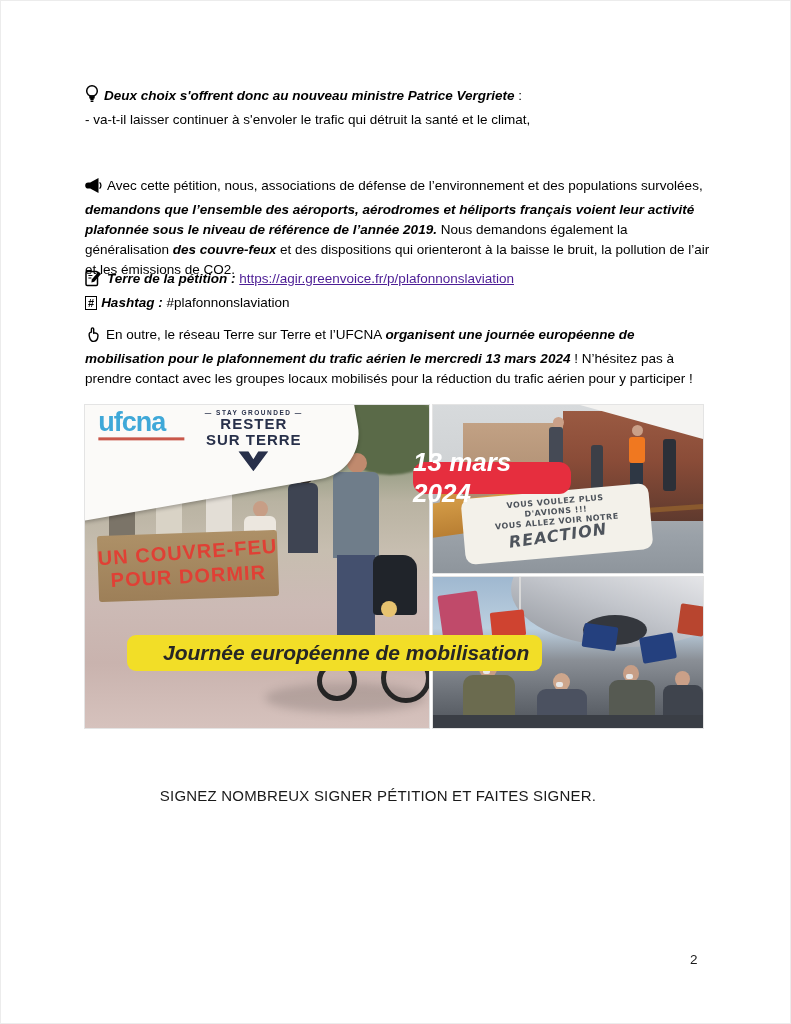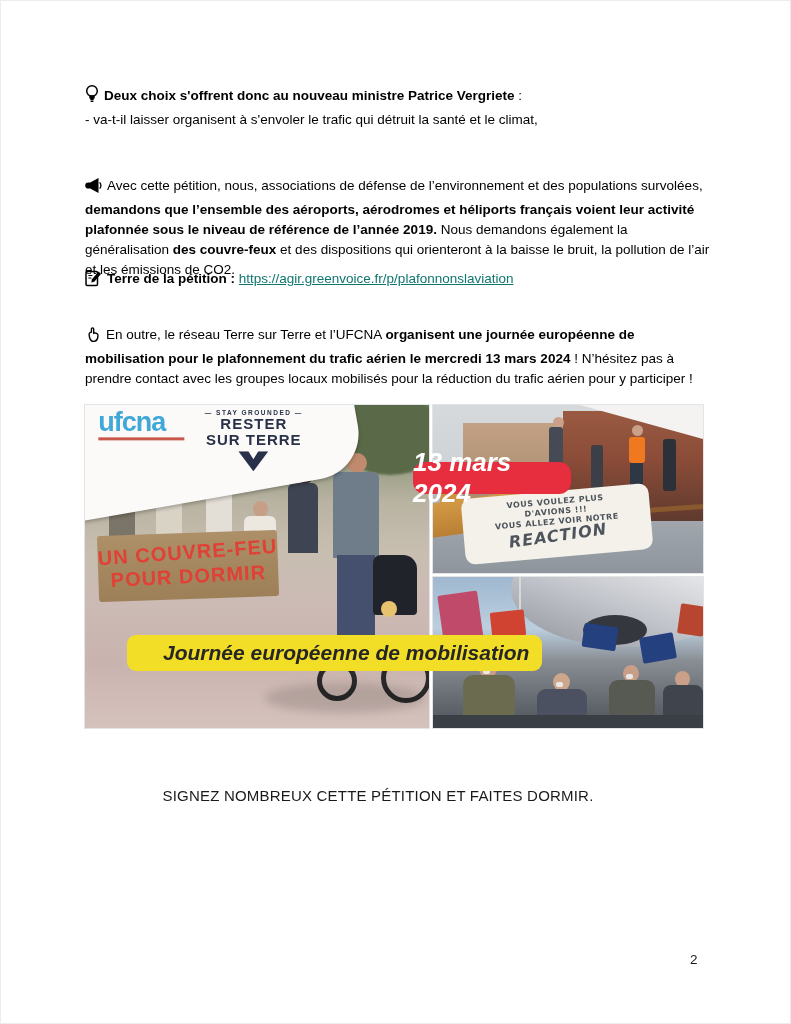--- a/index.html
+++ b/index.html
@@ -1,21 +1,21 @@
 <!DOCTYPE html>
 <html><head>
 <meta charset="utf-8">
 <style>
   html,body{margin:0;padding:0;background:#ffffff;}
   body{width:791px;height:1024px;position:relative;font-family:"Liberation Sans",sans-serif;color:#000;
        box-shadow:inset 0 0 0 1px #ececec;overflow:hidden;}
   .para{position:absolute;left:85px;width:630px;font-size:13.5px;line-height:20px;}
-  .b{font-weight:bold;}
+  .b{font-weight:bold;font-style:italic;}
   .icon{display:inline-block;vertical-align:-4px;margin-right:5px;}
-  a.link{color:#0f766e;}
+  a.link{color:#4c1d95;}
   .keycap{display:inline-block;border:1.5px solid #000;font-weight:bold;font-size:11px;line-height:12px;
           padding:0 2px;vertical-align:0px;margin-right:4px;}
 
   
   .collage{position:absolute;left:85px;top:405px;width:618px;height:323px;}
   .photo{position:absolute;overflow:hidden;box-shadow:0 0 0 1px #e4e4e4;}
   .photo-left{left:0;top:0;width:344px;height:323px;
     background:linear-gradient(180deg,#75855f 0%,#8a9579 14%,#b9b3a2 30%,#c7beb0 45%,#ccbab5 62%,#c9b3ae 80%,#d6c2bd 100%);}
   .photo-tr{left:348px;top:0;width:270px;height:168px;
     background:linear-gradient(180deg,#d7dadc 0%,#cfd2d4 38%,#a8abb0 62%,#9aa1a8 78%,#8e959c 100%);}
@@ -98,40 +98,43 @@
 
   <div class="para" style="top:84px;">
     <div>
       <span class="icon">
         <svg width="14" height="20" viewBox="0 0 14 20">
             <circle cx="7" cy="7" r="5.3" fill="none" stroke="#000" stroke-width="1.5"></circle>
             <path d="M5 12 h4 v1.8 h-4 z M5.3 15.3 h3.4 M5.6 17.3 h2.8" fill="none" stroke="#000" stroke-width="1.4"></path>
           </svg>
       </span><span class="b">Deux choix s'offrent donc au nouveau ministre Patrice Vergriete</span><span> :</span>
     </div>
-    <div>- va-t-il laisser organisent à s'envoler le trafic qui détruit la santé et le climat,</div>
+    <div>- va-t-il laisser continuer à s'envoler le trafic qui détruit la santé et le climat,</div>
   </div>
 
   <div class="para" style="top:176px;">
     <span class="icon">
       <svg width="17" height="17" viewBox="0 0 17 17">
           <path d="M13.5 1 L5.2 5.4 H3.3 A3.1 3.1 0 0 0 3.3 11.6 H5.2 L13.5 16 Z" fill="#000"></path>
           <path d="M14.6 5.4 a4.3 4.3 0 0 1 0 6.2" fill="none" stroke="#000" stroke-width="1.3"></path>
         </svg>
     </span><span>Avec cette pétition, nous, associations de défense de l’environnement et des populations survolées, </span><span class="b">demandons que l’ensemble des aéroports, aérodromes et héliports français voient leur activité plafonnée sous le niveau de référence de l’année 2019.</span><span>  Nous demandons également la généralisation </span><span class="b">des couvre-feux</span><span> et des dispositions qui orienteront à la baisse le bruit, la pollution de l’air et les émissions de CO2.</span>
   </div>
 
   <div class="para" style="top:269px;">
     <span class="icon">
       <svg width="17" height="18" viewBox="0 0 17 18">
           <rect x="1" y="2.5" width="11.5" height="14" rx="1.2" fill="none" stroke="#000" stroke-width="1.5"></rect>
           <path d="M3.4 6.5 h4 M3.4 9 h3" stroke="#000" stroke-width="1.1"></path>
           <path d="M6.8 10.5 L13.6 2.6 L16 5 L9.2 12.8 L6.4 13.4 Z" fill="#000"></path>
         </svg>
     </span><span class="b">Terre de la pétition : </span><a class="link" href="#">https://agir.greenvoice.fr/p/plafonnonslaviation</a>
+    <div>
+      <span class="keycap">#</span><span class="b">Hashtag :</span><span> #plafonnonslaviation</span>
+    </div>
   </div>
 
   <div class="para" style="top:325px;">
     <span class="icon">
       <svg width="16" height="17" viewBox="0 0 16 17">
           <path d="M4.6 11.5 C3.6 8 4.2 6.2 6.4 6.1 L6.4 3.1 C6.4 1.4 8.7 1.4 8.7 3.1 L8.7 7.2 C10.8 6.6 13.1 7.4 13 9.6 C12.8 12.8 11.8 15.4 8.6 15.4 C6 15.4 5.2 13.8 4.6 11.5 Z" fill="none" stroke="#000" stroke-width="1.4"></path>
         </svg>
     </span><span>En outre, le réseau Terre sur Terre et l’UFCNA </span><span class="b">organisent une journée européenne de mobilisation pour le plafonnement du trafic aérien le mercredi 13 mars 2024</span><span> ! N’hésitez pas à prendre contact avec les groupes locaux mobilisés pour la réduction du trafic aérien pour y participer !</span>
   </div>
 
@@ -233,16 +236,16 @@
       <div class="rect" style="left:176px;top:103px;width:46px;height:48px;background:#565a52;border-radius:9px 9px 0 0;"></div>
       <div class="head" style="left:242px;top:94px;width:15px;height:16px;background:#caa088;"></div>
       <div class="rect" style="left:230px;top:108px;width:40px;height:43px;background:#3f444d;border-radius:8px 8px 0 0;"></div>
       <div class="rect" style="left:0;top:138px;width:270px;height:13px;background:#3a3e45;"></div>
     </div>
 
     <div class="date-badge">13 mars 2024</div>
     <div class="ybanner yb1">Journée européenne de mobilisation</div>
   </div>
 
-  <div class="cta">SIGNEZ NOMBREUX CETTE PÉTITION ET FAITES DORMIR.</div>
+  <div class="cta">SIGNEZ NOMBREUX SIGNER PÉTITION ET FAITES SIGNER.</div>
 
   <div class="pagenum">2</div>
 </div>
 
 </body></html>

